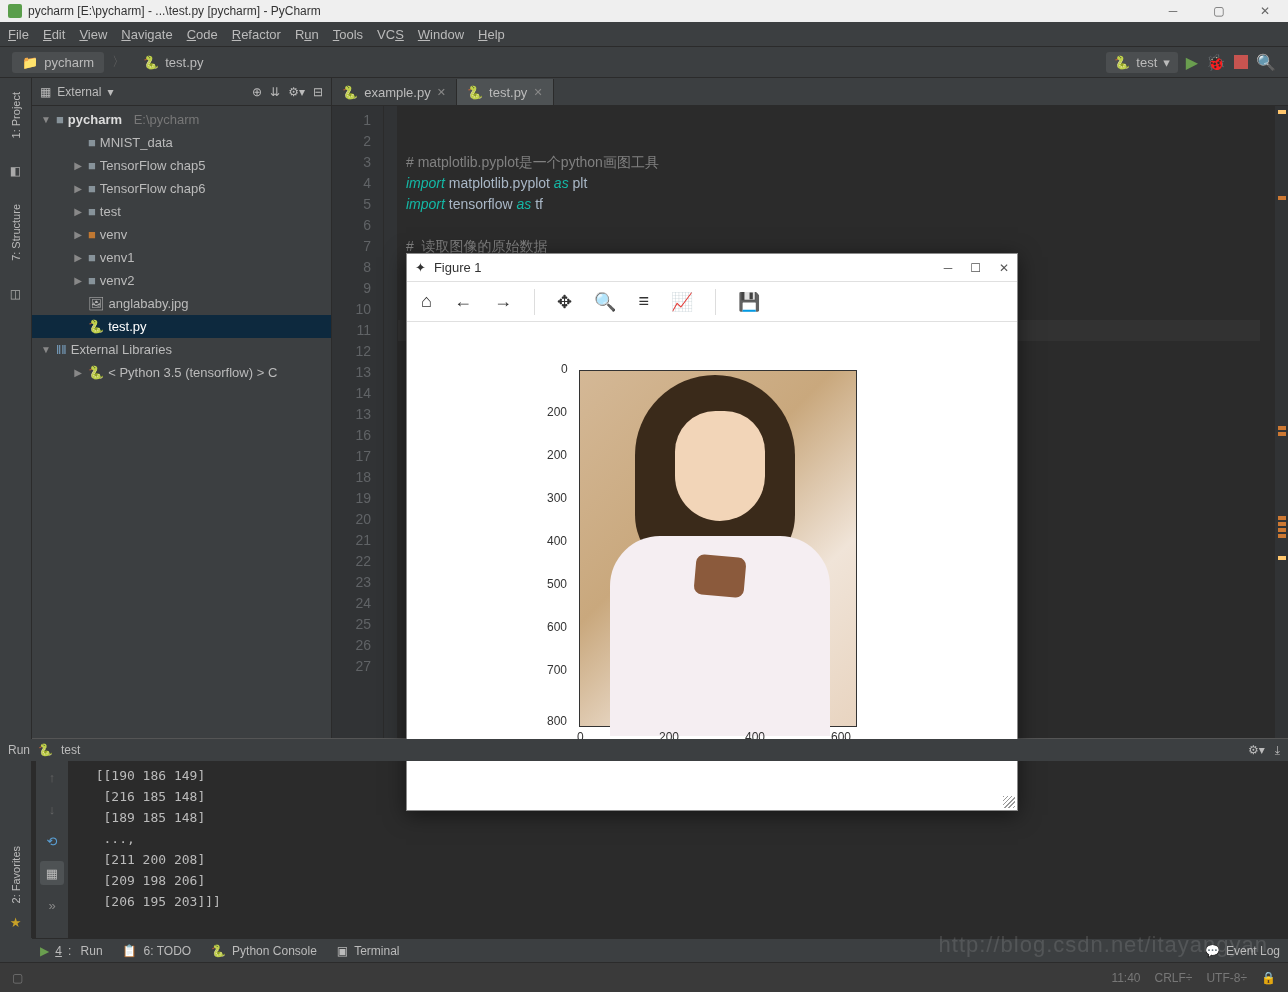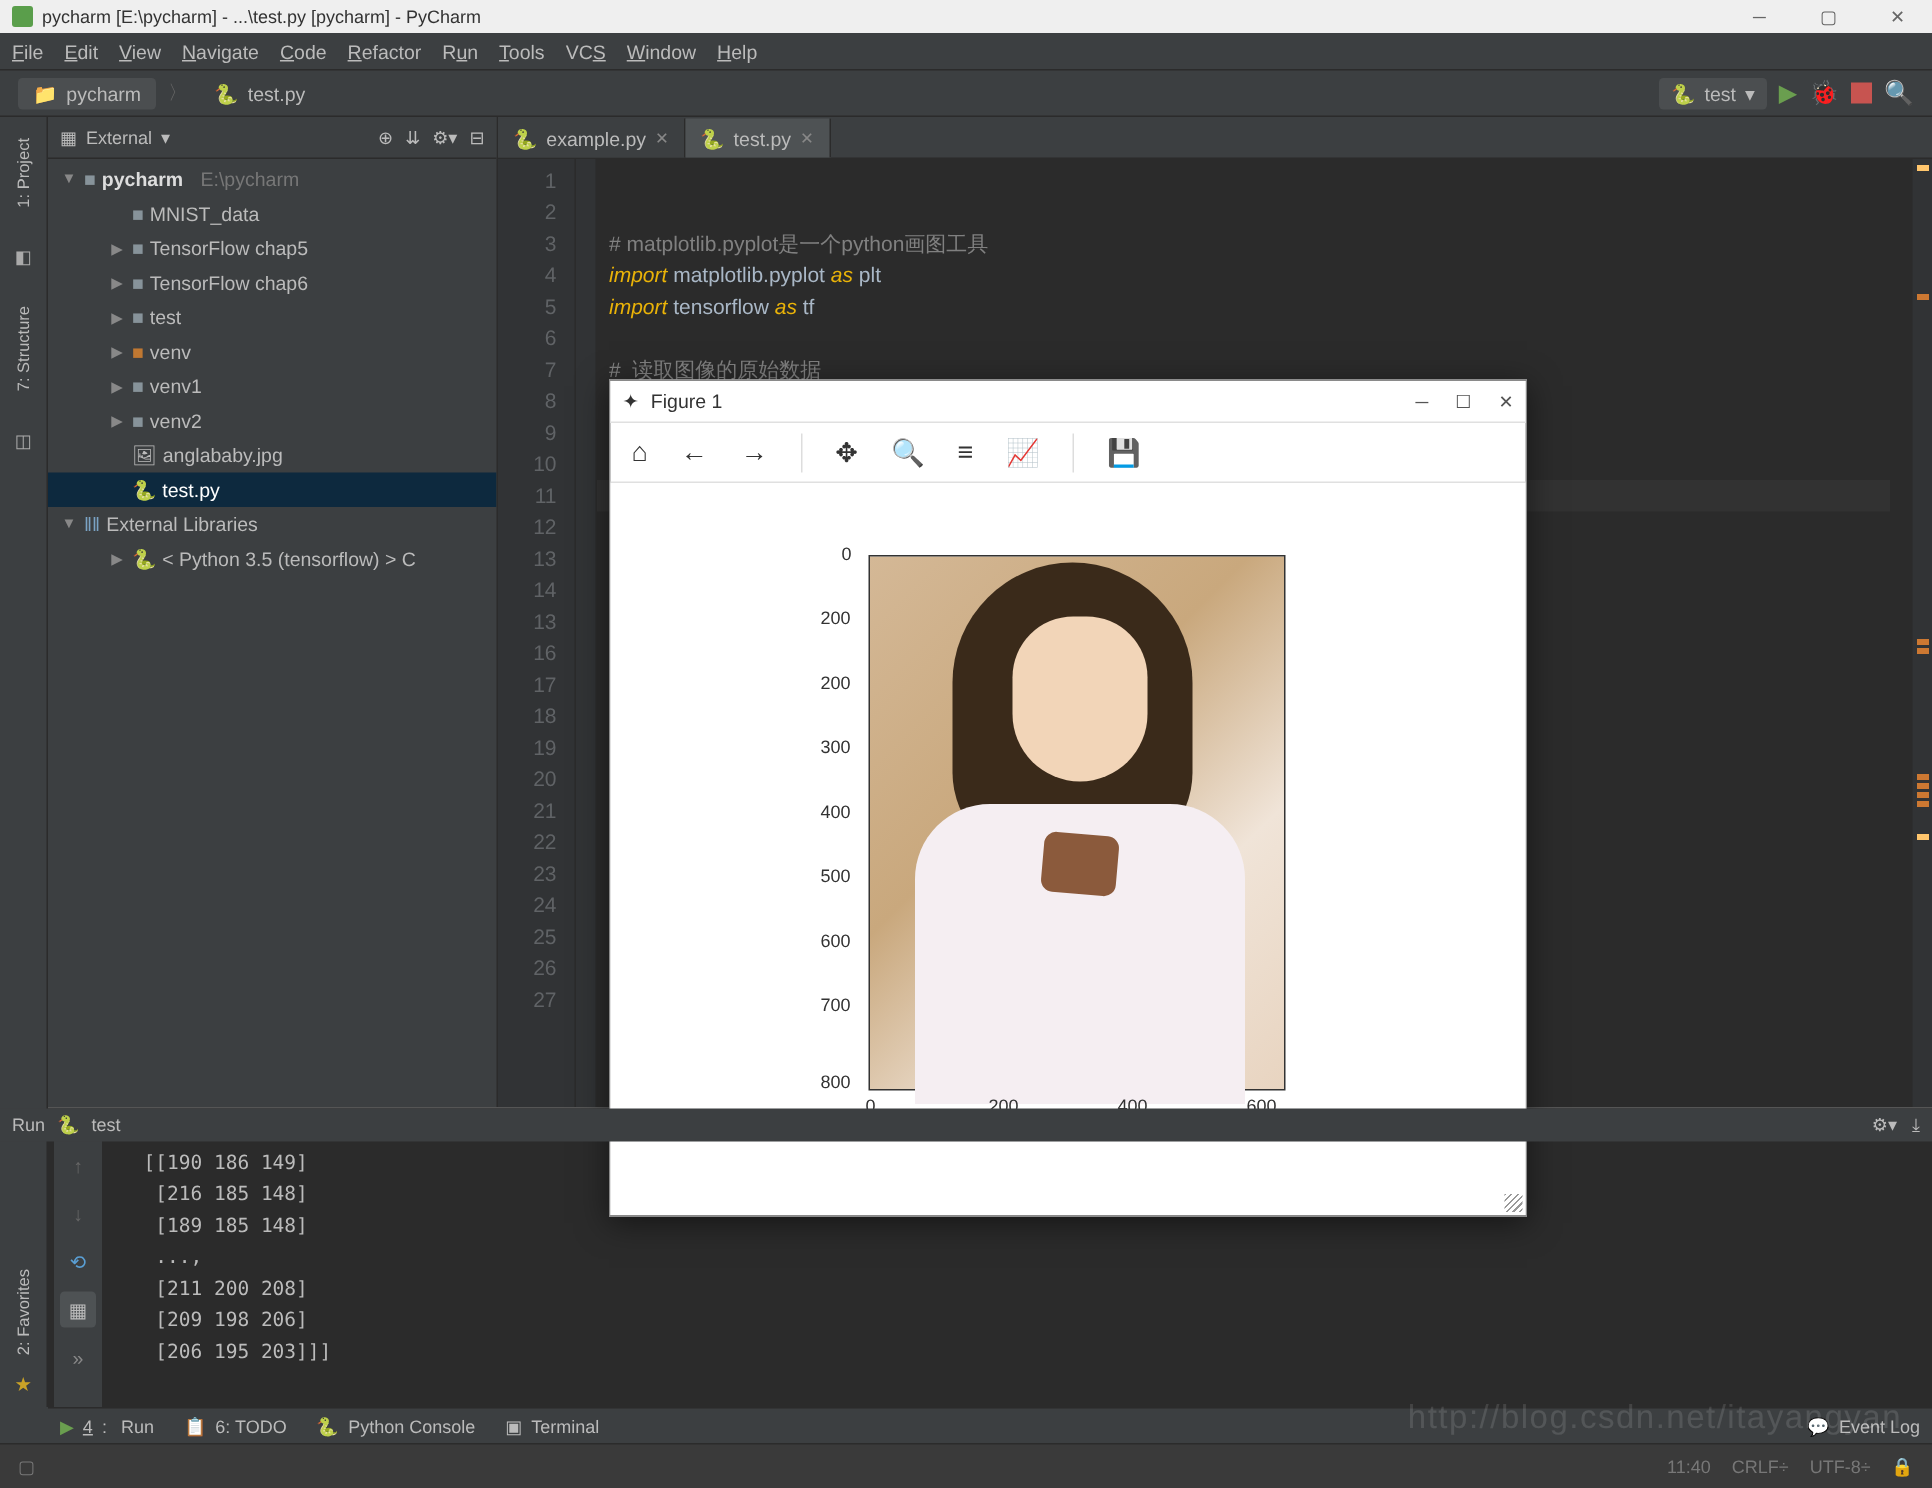--- a/index.html
+++ b/index.html
@@ -33,21 +33,21 @@
 .tab.active { background: #4e5254; }
 .tab .close { color: #888; font-size: 11px; }
 .editor { flex: 1; display: flex; overflow: hidden; font-family: "Consolas", monospace; font-size: 14px; position: relative; }
 .gutter { width: 52px; background: #313335; color: #606366; text-align: right; padding: 4px 12px 0 0; line-height: 21px; border-right: 1px solid #2b2b2b; }
 .fold-col { width: 14px; background: #313335; border-right: 1px solid #2b2b2b; }
 .code { flex: 1; padding: 4px 8px 0 8px; line-height: 21px; color: #a9b7c6; white-space: pre; position: relative; }
 .code .line-bg { position: absolute; left: 0; right: 14px; height: 21px; background: #323232; }
 .markers { width: 14px; background: #313335; border-left: 1px solid #2b2b2b; position: relative; }
 .mark { position: absolute; right: 2px; width: 8px; height: 4px; background: #cc7832; }
 .mark.w { background: #ffc66d; }
-.kw { color: #eab308; font-style: italic; }
+.kw { color: #14b8a6; font-style: italic; }
 .op { color: #cc7832; }
 .str { color: #6a8759; }
 .fn { color: #ffc66d; }
 .cm { color: #808080; text-align: center; }
 .run-panel { position: absolute; left: 0; right: 0; bottom: 54px; height: 200px; background: #2b2b2b; border-top: 1px solid #555; display: flex; }
 .run-header { position: absolute; left: 0; right: 0; top: 0; height: 22px; background: #3c3f41; display: flex; align-items: center; padding: 0 8px; gap: 8px; font-size: 12px; z-index: 2; }
 .run-header .right { margin-left: auto; display: flex; gap: 10px; }
 .run-left-tools { width: 32px; background: #3c3f41; display: flex; flex-direction: column; align-items: center; padding-top: 26px; gap: 8px; margin-right: 4px; }
 .run-left-tools2 { width: 32px; background: #3c3f41; display: flex; flex-direction: column; align-items: center; padding-top: 26px; gap: 8px; }
 .tool-btn { width: 24px; height: 24px; display: flex; align-items: center; justify-content: center; font-size: 13px; }

